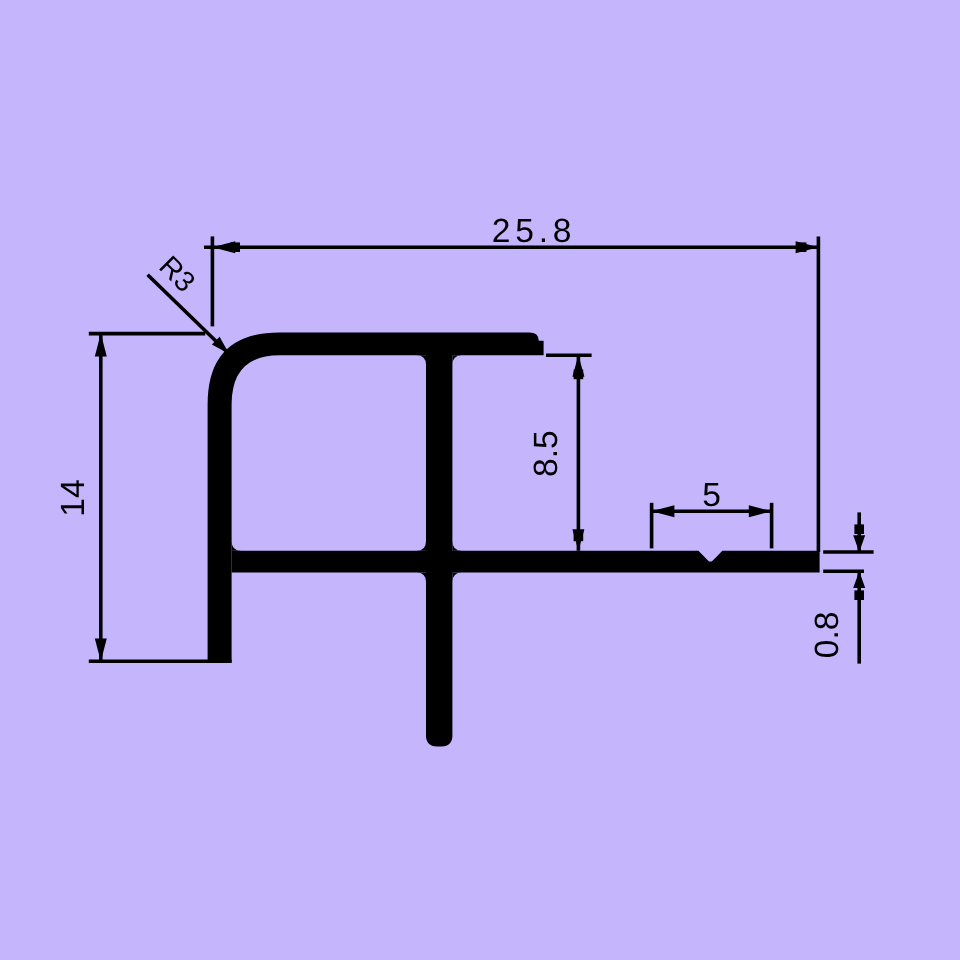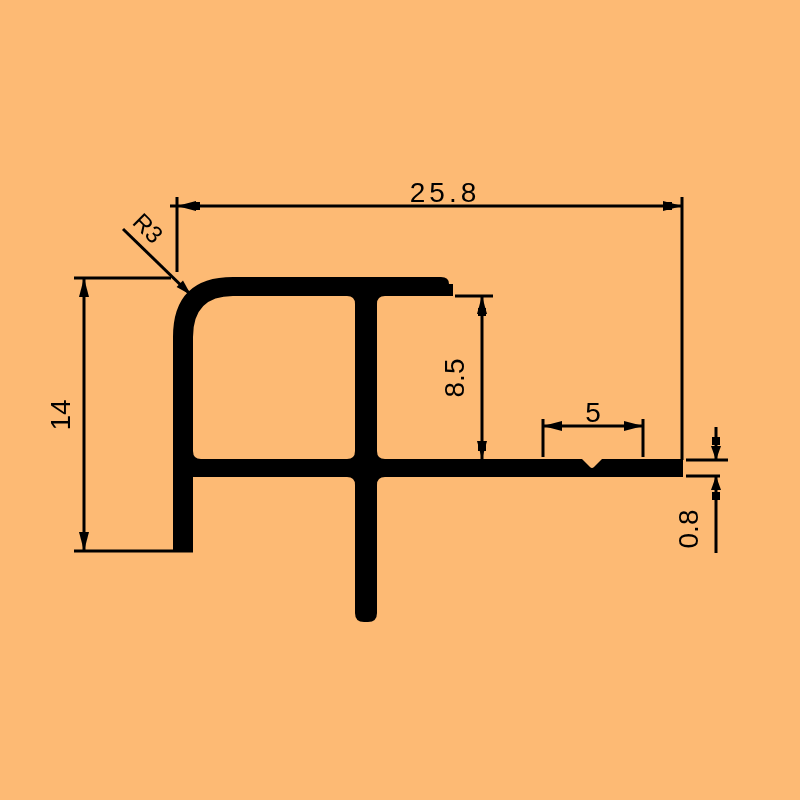--- a/index.html
+++ b/index.html
@@ -4,21 +4,21 @@
 <style>
   html, body {
     margin: 0;
     padding: 0;
     background: #ffffff;
   }
   .page {
     position: relative;
     width: 800px;
     height: 800px;
-    background: #fdba74;
+    background: #c4b5fd;
     overflow: hidden;
   }
   svg.drawing {
     display: block;
     width: 800px;
     height: 800px;
   }
   .dim-text {
     font-family: "Liberation Sans", "DejaVu Sans", sans-serif;
     font-size: 28px;

